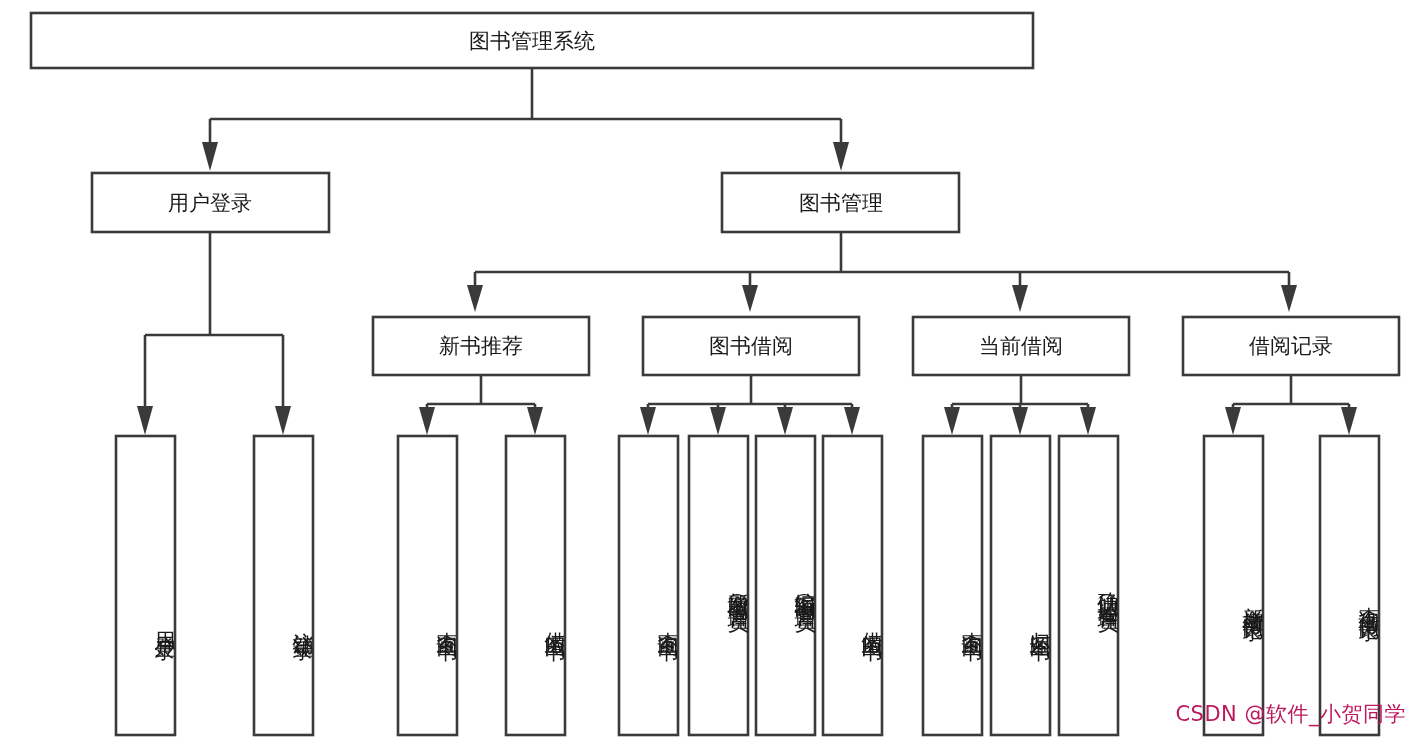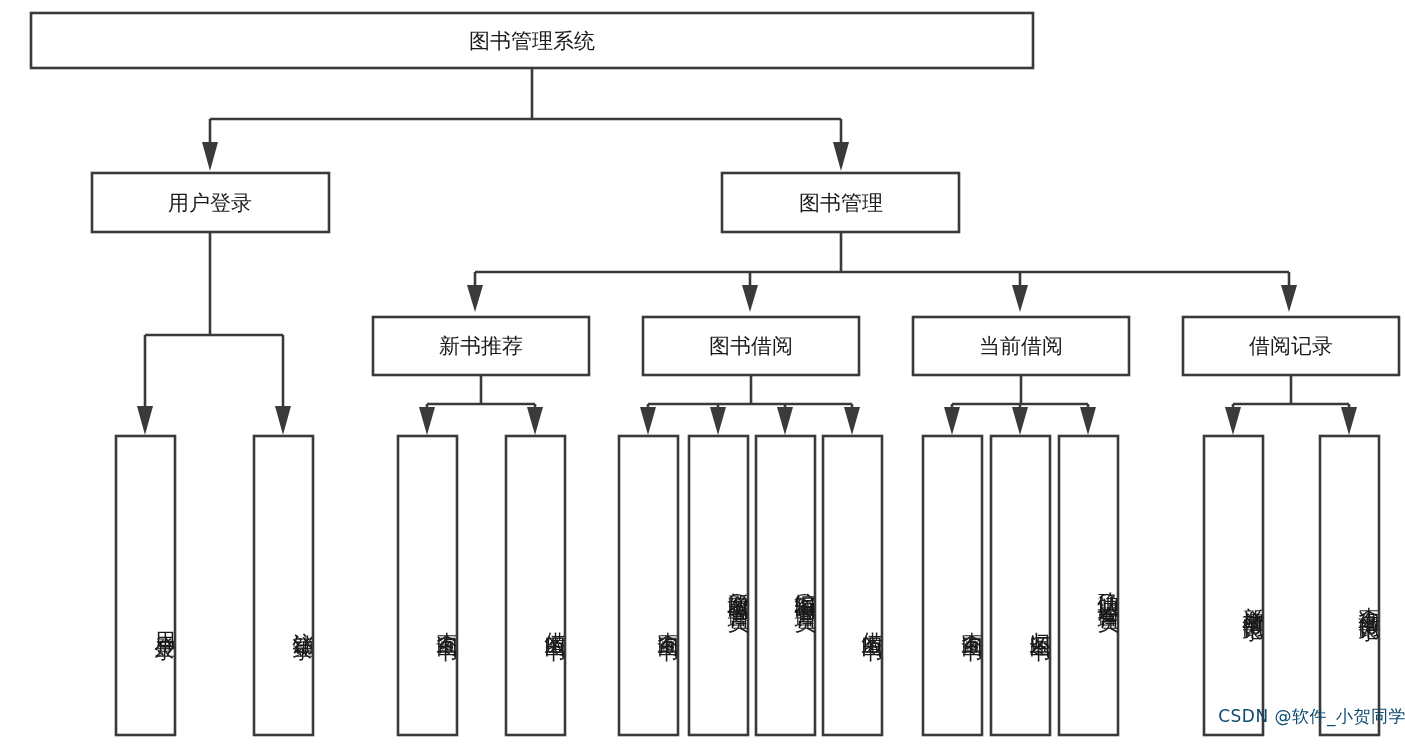--- a/index.html
+++ b/index.html
@@ -62,22 +62,22 @@
     align-items: flex-start;
     justify-content: center;
     white-space: nowrap;
     pointer-events: none;
   }
   .watermark {
     position: absolute;
     right: 10px;
     bottom: 4px;
     font-family: "DejaVu Sans", "Liberation Sans", sans-serif;
-    font-size: 17px;
-    color: #0c4a6e;
+    font-size: 21px;
+    color: #be185d;
     letter-spacing: 0.5px;
     white-space: nowrap;
   }
 </style>
 </head>
 <body>
 
 <div id="diagram-root">
 
   <svg class="diagram-canvas" viewBox="0 0 1405 747">

